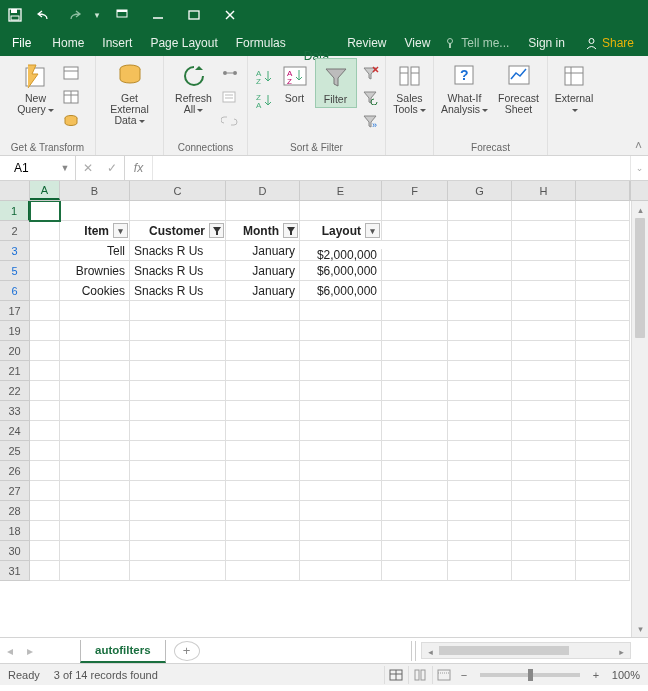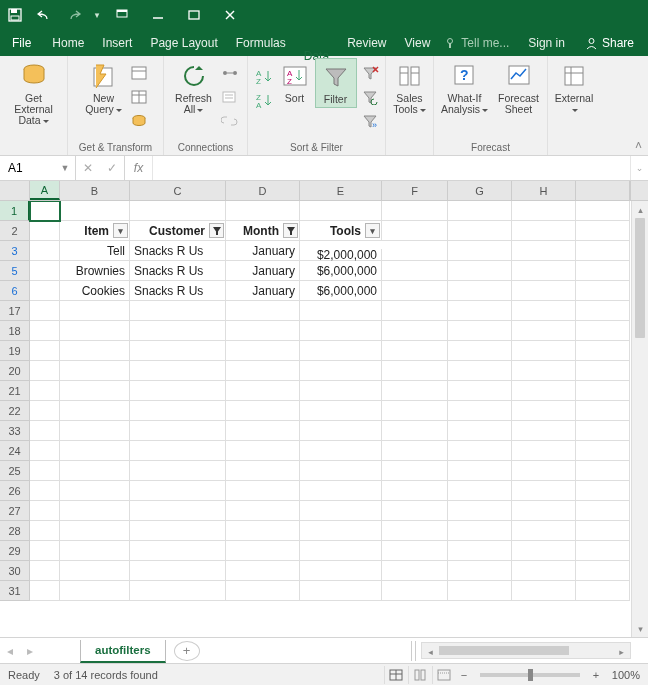--- a/index.html
+++ b/index.html
@@ -14,39 +14,39 @@
   .win-controls { display: flex; height: 100%; }
   .win-btn { width: 36px; height: 30px; display: flex; align-items: center; justify-content: center; cursor: pointer; }
 
   
   .menurow { height: 26px; background: #0e6635; display: flex; align-items: stretch; padding: 0 4px 0 0; }
   .file-tab { background: #0e6635; color: #fff; padding: 0 12px; display: flex; align-items: center; font-size: 12px; cursor: pointer; }
   .tab { color: #e8f0ea; padding: 0 9px; display: flex; align-items: center; font-size: 12px; cursor: pointer; }
   .tab.active { background: #f1f1f1; color: #1a6f3f; margin-top: 26px; }
   .tell-me { color: #a9cdb5; padding: 0 6px; display: flex; align-items: center; font-size: 12px; cursor: pointer; gap: 4px;}
   .signin { color: #e8f0ea; padding: 0 10px; display: flex; align-items: center; font-size: 12px; cursor: pointer; }
-  .share { color: #ffffff; padding: 0 10px; display: flex; align-items: center; font-size: 12px; cursor: pointer; gap: 4px;}
+  .share { color: #eab308; padding: 0 10px; display: flex; align-items: center; font-size: 12px; cursor: pointer; gap: 4px;}
 
   
   .ribbon { height: 100px; background: #f1f1f1; border-bottom: 1px solid #d4d4d4; display: flex; }
   .group { border-right: 1px solid #e0e0e0; display: flex; flex-direction: column; align-items: center; padding: 2px 4px 0 4px; }
   .group-body { flex: 1; display: flex; align-items: flex-start; justify-content: center; gap: 2px;}
   .group-label { font-size: 10px; color: #666; height: 16px; display: flex; align-items: center; justify-content: center; width: 100%; }
   .rbtn-l { width: 50px; display: flex; flex-direction: column; align-items: center; padding: 2px 2px; cursor: pointer; position: relative; }
   .rbtn-l .icon-box { width: 32px; height: 32px; display: flex; align-items: center; justify-content: center; margin-bottom: 1px;}
   .rbtn-l .lbl { font-size: 10.5px; color: #444; text-align: center; line-height: 11px; }
   .rbtn-l.highlight { background: #cde7d6; border: 1px solid #9ccab0; }
   .mini-stack { display: flex; flex-direction: column; gap: 2px; padding-top: 4px;}
   .mini-btn { width: 22px; height: 22px; display: flex; align-items: center; justify-content: center; cursor: pointer; }
   .dd-caret::after{ content:""; display:inline-block; border:3px solid transparent; border-top-color:#555; margin-left:2px; position:relative; top:2px;}
 
   
   .formulabar { height: 25px; background: #fff; border-bottom: 1px solid #d4d4d4; display: flex; align-items: stretch; }
   .namebox { width: 76px; border-right: 1px solid #d4d4d4; display: flex; align-items: center; }
-  .namebox input { width: 56px; border: none; outline: none; font-size: 12px; padding-left: 8px; background: transparent; }
+  .namebox input { width: 56px; border: none; outline: none; font-size: 12px; padding-left: 14px; background: transparent; }
   .namebox .dd { width: 18px; text-align: center; color: #888; cursor: pointer; font-size: 9px;}
   .fx-btns { display: flex; align-items: center; border-right: 1px solid #d4d4d4; }
   .fx-btn { width: 24px; display: flex; align-items: center; justify-content: center; color: #aaa; cursor: pointer; height: 100%;}
   .fx-label { width: 28px; font-style: italic; color: #888; display: flex; align-items: center; justify-content: center; cursor: pointer; height:100%; border-right: 1px solid #e6e6e6;}
   .formula-input { flex: 1; border: none; outline: none; font-size: 12px; padding-left: 6px; }
   .fx-expand { width: 18px; display:flex; align-items:center; justify-content:center; color:#aaa; cursor:pointer; font-size:9px; border-left:1px solid #e6e6e6;}
 
   
   .grid-area { position: relative; height: 456px; display: flex; flex-direction: column; }
   .col-headers { height: 20px; display: flex; background: #e6e6e6; border-bottom: 1px solid #ccc; }
@@ -159,35 +159,20 @@
   <div class="share">
     <svg width="13" height="13">
         <circle cx="6.5" cy="4" r="2.5" fill="none" stroke="#fff"></circle>
         <path d="M2 12 Q6.5 7 11 12" fill="none" stroke="#fff"></path>
       </svg>
     <span>Share</span>
   </div>
 </div>
 
 <div class="ribbon">
-  <div class="group" style="width:68px">
-    <div class="group-body">
-      <div class="rbtn-l">
-        <div class="icon-box">
-            <svg width="28" height="28">
-              <ellipse cx="14" cy="7" rx="10" ry="4" fill="#f4c05a" stroke="#b98a2a"></ellipse>
-              <path d="M4 7 v10 a10 4 0 0 0 20 0 V7" fill="#f4c05a" stroke="#b98a2a"></path>
-            </svg>
-          </div>
-        <div class="lbl"><span>Get External Data</span><span class="dd-caret"></span></div>
-      </div>
-    </div>
-    <div class="group-label"></div>
-  </div>
-
   <div class="group" style="width:96px">
     <div class="group-body">
       <div class="rbtn-l" style="width:46px">
         <div class="icon-box">
             <svg width="28" height="28">
               <rect x="4" y="6" width="18" height="18" fill="#fff" stroke="#8a8a8a"></rect>
               <path d="M6 3 L14 3 L10 12 L16 12 L6 26" fill="#f4c05a" stroke="#d2972a"></path>
             </svg>
           </div>
         <div class="lbl"><span>New Query</span><span class="dd-caret"></span></div>
@@ -208,20 +193,35 @@
           </div>
         <div class="mini-btn">
             <svg width="18" height="16">
               <ellipse cx="8" cy="5" rx="6" ry="2.5" fill="#f4c05a" stroke="#b98a2a"></ellipse>
               <path d="M2 5 v5 a6 2.5 0 0 0 12 0 V5" fill="#f4c05a" stroke="#b98a2a"></path>
             </svg>
           </div>
       </div>
     </div>
     <div class="group-label">Get &amp; Transform</div>
+  </div>
+
+  <div class="group" style="width:68px">
+    <div class="group-body">
+      <div class="rbtn-l">
+        <div class="icon-box">
+            <svg width="28" height="28">
+              <ellipse cx="14" cy="7" rx="10" ry="4" fill="#f4c05a" stroke="#b98a2a"></ellipse>
+              <path d="M4 7 v10 a10 4 0 0 0 20 0 V7" fill="#f4c05a" stroke="#b98a2a"></path>
+            </svg>
+          </div>
+        <div class="lbl"><span>Get External Data</span><span class="dd-caret"></span></div>
+      </div>
+    </div>
+    <div class="group-label"></div>
   </div>
 
   <div class="group" style="width:84px">
     <div class="group-body">
       <div class="rbtn-l" style="width:46px">
         <div class="icon-box">
             <svg width="26" height="26">
               <path d="M13 4 A9 9 0 1 0 22 13" fill="none" stroke="#2a7a3f" stroke-width="2"></path>
               <path d="M18 3 L22 7 L14 7 Z" fill="#2a7a3f"></path>
             </svg>
@@ -429,21 +429,21 @@
           </div>
           <div class="cell header-cell" style="width: 96px;">
             <span>Customer</span>
             <div class="filter-btn applied"></div>
           </div>
           <div class="cell header-cell" style="width: 74px;">
             <span>Month</span>
             <div class="filter-btn applied"></div>
           </div>
           <div class="cell header-cell" style="width: 82px;">
-            <span>Tools</span>
+            <span>Layout</span>
             <div class="filter-btn"></div>
           </div>
           <div class="cell" style="width: 66px;"></div>
           <div class="cell" style="width: 64px;"></div>
           <div class="cell" style="width: 64px;"></div>
           <div class="cell" style="width: 54px;"></div>
         </div>
         <div class="row">
           <div class="rowh filtered">3</div>
           <div class="cell" style="width: 30px;"></div>
@@ -510,153 +510,141 @@
           <div class="cell" style="width: 70px;"></div>
           <div class="cell" style="width: 96px;"></div>
           <div class="cell" style="width: 74px;"></div>
           <div class="cell" style="width: 82px;"></div>
           <div class="cell" style="width: 66px;"></div>
           <div class="cell" style="width: 64px;"></div>
           <div class="cell" style="width: 64px;"></div>
           <div class="cell" style="width: 54px;"></div>
         </div>
         <div class="row">
+          <div class="rowh">19</div>
+          <div class="cell" style="width: 30px;"></div>
+          <div class="cell" style="width: 70px;"></div>
+          <div class="cell" style="width: 96px;"></div>
+          <div class="cell" style="width: 74px;"></div>
+          <div class="cell" style="width: 82px;"></div>
+          <div class="cell" style="width: 66px;"></div>
+          <div class="cell" style="width: 64px;"></div>
+          <div class="cell" style="width: 64px;"></div>
+          <div class="cell" style="width: 54px;"></div>
+        </div>
+        <div class="row">
+          <div class="rowh">20</div>
+          <div class="cell" style="width: 30px;"></div>
+          <div class="cell" style="width: 70px;"></div>
+          <div class="cell" style="width: 96px;"></div>
+          <div class="cell" style="width: 74px;"></div>
+          <div class="cell" style="width: 82px;"></div>
+          <div class="cell" style="width: 66px;"></div>
+          <div class="cell" style="width: 64px;"></div>
+          <div class="cell" style="width: 64px;"></div>
+          <div class="cell" style="width: 54px;"></div>
+        </div>
+        <div class="row">
+          <div class="rowh">21</div>
+          <div class="cell" style="width: 30px;"></div>
+          <div class="cell" style="width: 70px;"></div>
+          <div class="cell" style="width: 96px;"></div>
+          <div class="cell" style="width: 74px;"></div>
+          <div class="cell" style="width: 82px;"></div>
+          <div class="cell" style="width: 66px;"></div>
+          <div class="cell" style="width: 64px;"></div>
+          <div class="cell" style="width: 64px;"></div>
+          <div class="cell" style="width: 54px;"></div>
+        </div>
+        <div class="row">
+          <div class="rowh">22</div>
+          <div class="cell" style="width: 30px;"></div>
+          <div class="cell" style="width: 70px;"></div>
+          <div class="cell" style="width: 96px;"></div>
+          <div class="cell" style="width: 74px;"></div>
+          <div class="cell" style="width: 82px;"></div>
+          <div class="cell" style="width: 66px;"></div>
+          <div class="cell" style="width: 64px;"></div>
+          <div class="cell" style="width: 64px;"></div>
+          <div class="cell" style="width: 54px;"></div>
+        </div>
+        <div class="row">
+          <div class="rowh">33</div>
+          <div class="cell" style="width: 30px;"></div>
+          <div class="cell" style="width: 70px;"></div>
+          <div class="cell" style="width: 96px;"></div>
+          <div class="cell" style="width: 74px;"></div>
+          <div class="cell" style="width: 82px;"></div>
+          <div class="cell" style="width: 66px;"></div>
+          <div class="cell" style="width: 64px;"></div>
+          <div class="cell" style="width: 64px;"></div>
+          <div class="cell" style="width: 54px;"></div>
+        </div>
+        <div class="row">
+          <div class="rowh">24</div>
+          <div class="cell" style="width: 30px;"></div>
+          <div class="cell" style="width: 70px;"></div>
+          <div class="cell" style="width: 96px;"></div>
+          <div class="cell" style="width: 74px;"></div>
+          <div class="cell" style="width: 82px;"></div>
+          <div class="cell" style="width: 66px;"></div>
+          <div class="cell" style="width: 64px;"></div>
+          <div class="cell" style="width: 64px;"></div>
+          <div class="cell" style="width: 54px;"></div>
+        </div>
+        <div class="row">
+          <div class="rowh">25</div>
+          <div class="cell" style="width: 30px;"></div>
+          <div class="cell" style="width: 70px;"></div>
+          <div class="cell" style="width: 96px;"></div>
+          <div class="cell" style="width: 74px;"></div>
+          <div class="cell" style="width: 82px;"></div>
+          <div class="cell" style="width: 66px;"></div>
+          <div class="cell" style="width: 64px;"></div>
+          <div class="cell" style="width: 64px;"></div>
+          <div class="cell" style="width: 54px;"></div>
+        </div>
+        <div class="row">
+          <div class="rowh">26</div>
+          <div class="cell" style="width: 30px;"></div>
+          <div class="cell" style="width: 70px;"></div>
+          <div class="cell" style="width: 96px;"></div>
+          <div class="cell" style="width: 74px;"></div>
+          <div class="cell" style="width: 82px;"></div>
+          <div class="cell" style="width: 66px;"></div>
+          <div class="cell" style="width: 64px;"></div>
+          <div class="cell" style="width: 64px;"></div>
+          <div class="cell" style="width: 54px;"></div>
+        </div>
+        <div class="row">
+          <div class="rowh">27</div>
+          <div class="cell" style="width: 30px;"></div>
+          <div class="cell" style="width: 70px;"></div>
+          <div class="cell" style="width: 96px;"></div>
+          <div class="cell" style="width: 74px;"></div>
+          <div class="cell" style="width: 82px;"></div>
+          <div class="cell" style="width: 66px;"></div>
+          <div class="cell" style="width: 64px;"></div>
+          <div class="cell" style="width: 64px;"></div>
+          <div class="cell" style="width: 54px;"></div>
+        </div>
+        <div class="row">
+          <div class="rowh">28</div>
+          <div class="cell" style="width: 30px;"></div>
+          <div class="cell" style="width: 70px;"></div>
+          <div class="cell" style="width: 96px;"></div>
+          <div class="cell" style="width: 74px;"></div>
+          <div class="cell" style="width: 82px;"></div>
+          <div class="cell" style="width: 66px;"></div>
+          <div class="cell" style="width: 64px;"></div>
+          <div class="cell" style="width: 64px;"></div>
+          <div class="cell" style="width: 54px;"></div>
+        </div>
+        <div class="row">
           <div class="rowh">18</div>
-          <div class="cell" style="width: 30px;"></div>
-          <div class="cell" style="width: 70px;"></div>
-          <div class="cell" style="width: 96px;"></div>
-          <div class="cell" style="width: 74px;"></div>
-          <div class="cell" style="width: 82px;"></div>
-          <div class="cell" style="width: 66px;"></div>
-          <div class="cell" style="width: 64px;"></div>
-          <div class="cell" style="width: 64px;"></div>
-          <div class="cell" style="width: 54px;"></div>
-        </div>
-        <div class="row">
-          <div class="rowh">19</div>
-          <div class="cell" style="width: 30px;"></div>
-          <div class="cell" style="width: 70px;"></div>
-          <div class="cell" style="width: 96px;"></div>
-          <div class="cell" style="width: 74px;"></div>
-          <div class="cell" style="width: 82px;"></div>
-          <div class="cell" style="width: 66px;"></div>
-          <div class="cell" style="width: 64px;"></div>
-          <div class="cell" style="width: 64px;"></div>
-          <div class="cell" style="width: 54px;"></div>
-        </div>
-        <div class="row">
-          <div class="rowh">20</div>
-          <div class="cell" style="width: 30px;"></div>
-          <div class="cell" style="width: 70px;"></div>
-          <div class="cell" style="width: 96px;"></div>
-          <div class="cell" style="width: 74px;"></div>
-          <div class="cell" style="width: 82px;"></div>
-          <div class="cell" style="width: 66px;"></div>
-          <div class="cell" style="width: 64px;"></div>
-          <div class="cell" style="width: 64px;"></div>
-          <div class="cell" style="width: 54px;"></div>
-        </div>
-        <div class="row">
-          <div class="rowh">21</div>
-          <div class="cell" style="width: 30px;"></div>
-          <div class="cell" style="width: 70px;"></div>
-          <div class="cell" style="width: 96px;"></div>
-          <div class="cell" style="width: 74px;"></div>
-          <div class="cell" style="width: 82px;"></div>
-          <div class="cell" style="width: 66px;"></div>
-          <div class="cell" style="width: 64px;"></div>
-          <div class="cell" style="width: 64px;"></div>
-          <div class="cell" style="width: 54px;"></div>
-        </div>
-        <div class="row">
-          <div class="rowh">22</div>
-          <div class="cell" style="width: 30px;"></div>
-          <div class="cell" style="width: 70px;"></div>
-          <div class="cell" style="width: 96px;"></div>
-          <div class="cell" style="width: 74px;"></div>
-          <div class="cell" style="width: 82px;"></div>
-          <div class="cell" style="width: 66px;"></div>
-          <div class="cell" style="width: 64px;"></div>
-          <div class="cell" style="width: 64px;"></div>
-          <div class="cell" style="width: 54px;"></div>
-        </div>
-        <div class="row">
-          <div class="rowh">33</div>
-          <div class="cell" style="width: 30px;"></div>
-          <div class="cell" style="width: 70px;"></div>
-          <div class="cell" style="width: 96px;"></div>
-          <div class="cell" style="width: 74px;"></div>
-          <div class="cell" style="width: 82px;"></div>
-          <div class="cell" style="width: 66px;"></div>
-          <div class="cell" style="width: 64px;"></div>
-          <div class="cell" style="width: 64px;"></div>
-          <div class="cell" style="width: 54px;"></div>
-        </div>
-        <div class="row">
-          <div class="rowh">24</div>
-          <div class="cell" style="width: 30px;"></div>
-          <div class="cell" style="width: 70px;"></div>
-          <div class="cell" style="width: 96px;"></div>
-          <div class="cell" style="width: 74px;"></div>
-          <div class="cell" style="width: 82px;"></div>
-          <div class="cell" style="width: 66px;"></div>
-          <div class="cell" style="width: 64px;"></div>
-          <div class="cell" style="width: 64px;"></div>
-          <div class="cell" style="width: 54px;"></div>
-        </div>
-        <div class="row">
-          <div class="rowh">25</div>
-          <div class="cell" style="width: 30px;"></div>
-          <div class="cell" style="width: 70px;"></div>
-          <div class="cell" style="width: 96px;"></div>
-          <div class="cell" style="width: 74px;"></div>
-          <div class="cell" style="width: 82px;"></div>
-          <div class="cell" style="width: 66px;"></div>
-          <div class="cell" style="width: 64px;"></div>
-          <div class="cell" style="width: 64px;"></div>
-          <div class="cell" style="width: 54px;"></div>
-        </div>
-        <div class="row">
-          <div class="rowh">26</div>
-          <div class="cell" style="width: 30px;"></div>
-          <div class="cell" style="width: 70px;"></div>
-          <div class="cell" style="width: 96px;"></div>
-          <div class="cell" style="width: 74px;"></div>
-          <div class="cell" style="width: 82px;"></div>
-          <div class="cell" style="width: 66px;"></div>
-          <div class="cell" style="width: 64px;"></div>
-          <div class="cell" style="width: 64px;"></div>
-          <div class="cell" style="width: 54px;"></div>
-        </div>
-        <div class="row">
-          <div class="rowh">27</div>
-          <div class="cell" style="width: 30px;"></div>
-          <div class="cell" style="width: 70px;"></div>
-          <div class="cell" style="width: 96px;"></div>
-          <div class="cell" style="width: 74px;"></div>
-          <div class="cell" style="width: 82px;"></div>
-          <div class="cell" style="width: 66px;"></div>
-          <div class="cell" style="width: 64px;"></div>
-          <div class="cell" style="width: 64px;"></div>
-          <div class="cell" style="width: 54px;"></div>
-        </div>
-        <div class="row">
-          <div class="rowh">28</div>
-          <div class="cell" style="width: 30px;"></div>
-          <div class="cell" style="width: 70px;"></div>
-          <div class="cell" style="width: 96px;"></div>
-          <div class="cell" style="width: 74px;"></div>
-          <div class="cell" style="width: 82px;"></div>
-          <div class="cell" style="width: 66px;"></div>
-          <div class="cell" style="width: 64px;"></div>
-          <div class="cell" style="width: 64px;"></div>
-          <div class="cell" style="width: 54px;"></div>
-        </div>
-        <div class="row">
-          <div class="rowh">29</div>
           <div class="cell" style="width: 30px;"></div>
           <div class="cell" style="width: 70px;"></div>
           <div class="cell" style="width: 96px;"></div>
           <div class="cell" style="width: 74px;"></div>
           <div class="cell" style="width: 82px;"></div>
           <div class="cell" style="width: 66px;"></div>
           <div class="cell" style="width: 64px;"></div>
           <div class="cell" style="width: 64px;"></div>
           <div class="cell" style="width: 54px;"></div>
         </div>

